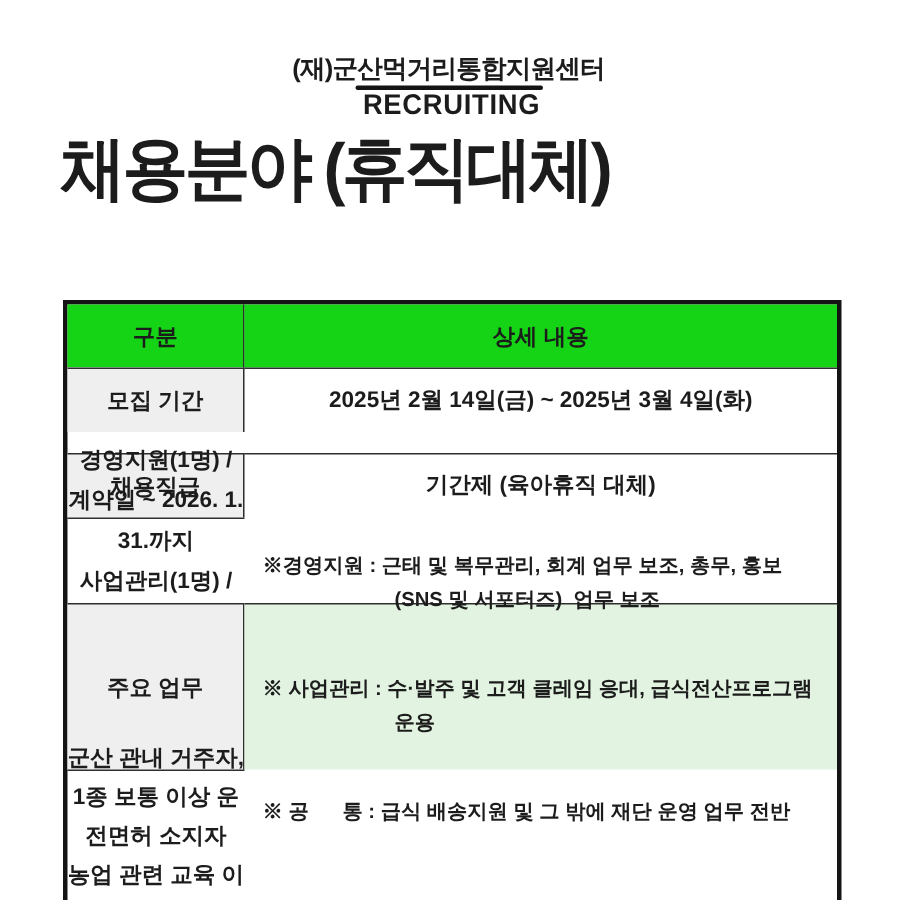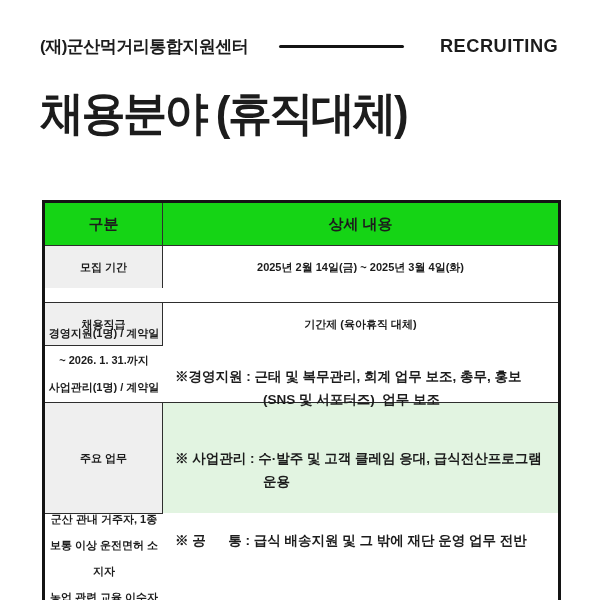--- a/index.html
+++ b/index.html
@@ -6,21 +6,21 @@
   body{
     width:600px;height:600px;background:#ffffff;overflow:hidden;
     font-family:"Liberation Sans", sans-serif;color:#1c1c1c;
     -webkit-font-smoothing:antialiased;
   }
   .page{position:relative;width:600px;height:600px;background:#ffffff;}
 
   
   .topbar{
     display:flex;align-items:center;justify-content:space-between;
-    margin:34px 42px 0 40px;height:24px;
+    margin:34px 42px 0 40px;height:24px;flex-direction:column;
   }
   .brand{font-size:17px;font-weight:800;letter-spacing:-0.5px;white-space:nowrap;}
   .topline{height:3px;width:125px;background:#141414;border-radius:2px;flex:0 0 auto;}
   .recruiting{
     font-size:19px;font-weight:900;letter-spacing:0.5px;white-space:nowrap;
     transform:scaleX(0.96);transform-origin:right center;
   }
 
   
   .title{
@@ -33,21 +33,21 @@
   
   .table{
     position:absolute;left:42px;top:166px;width:519px;
     border:3px solid #141414;box-sizing:border-box;background:#ffffff;
   }
   .row{display:grid;grid-template-columns:118px 1fr;}
   .row + .row .cell{border-top:1px solid #2e2e2e;}
   .cell{
     box-sizing:border-box;display:flex;flex-direction:column;
     align-items:center;justify-content:center;
-    font-size:11px;font-weight:700;text-align:center;
+    font-size:15px;font-weight:700;text-align:center;
   }
   .cell.label{background:#efefef;border-right:1px solid #2e2e2e;}
   .row.head .cell{background:#15d415;height:42px;font-size:15px;font-weight:800;}
   .row.r-period .cell{height:43px;}
   .row.r-grade .cell{height:43px;margin-top:14px;}
   .row.r-field .cell{height:57px;}
   .row.r-tasks .cell{height:111px;}
   .row.r-prefer .cell{height:89px;}
 
   .line{white-space:pre-wrap;line-height:26px;}

